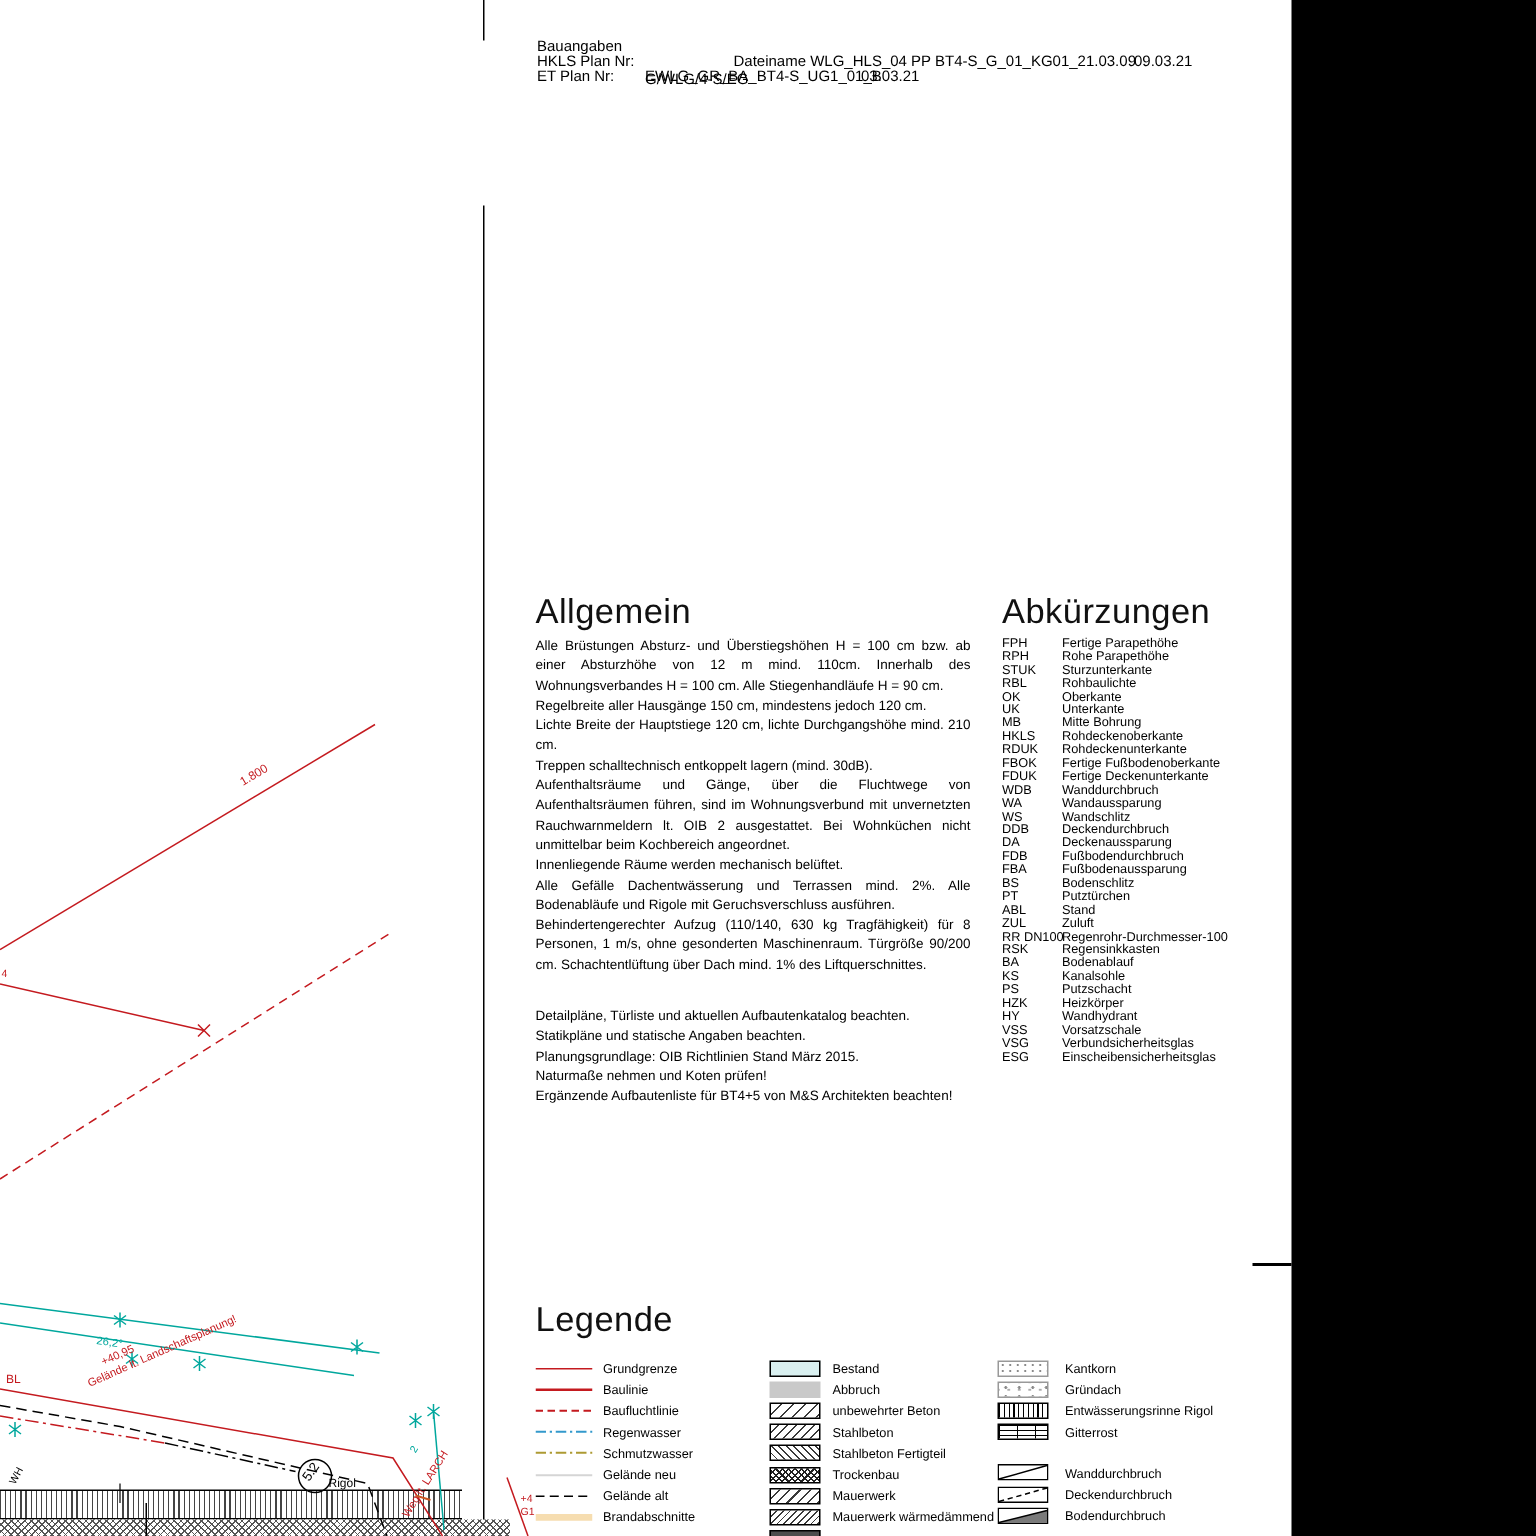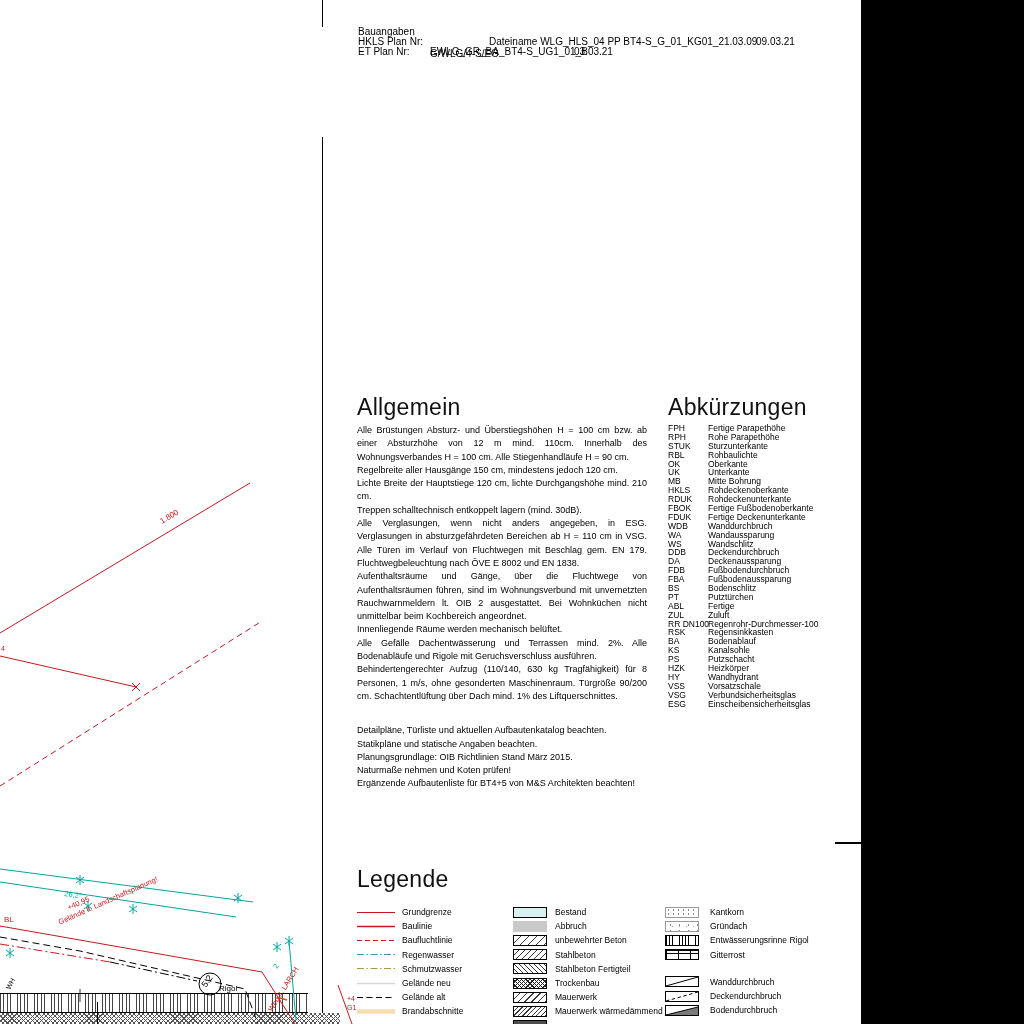--- a/index.html
+++ b/index.html
@@ -85,21 +85,20 @@
 <div class="abs hdr" style="left:358px;top:46.5px;">ET  Plan Nr:</div>
 <div class="abs hdr" style="left:430px;top:46.5px;">EWLG_GR_BA_BT4-S_UG1_01_B</div>
 <div class="abs hdr" style="left:574px;top:46.5px;">03.03.21</div>
 
 <div class="abs hd" style="left:357px;top:394px;">Allgemein</div>
 <div class="abs general-body">
   <p>Alle Brüstungen Absturz- und Überstiegshöhen H = 100 cm bzw. ab einer Absturzhöhe von 12 m mind. 110cm. Innerhalb des Wohnungsverbandes H = 100 cm. Alle Stiegenhandläufe H = 90 cm.</p>
   <p>Regelbreite aller Hausgänge 150 cm, mindestens jedoch 120 cm.</p>
   <p>Lichte Breite der Hauptstiege 120 cm, lichte Durchgangshöhe mind. 210 cm.</p>
   <p>Treppen schalltechnisch entkoppelt lagern (mind. 30dB).</p>
-  <p>Alle Verglasungen, wenn nicht anders angegeben, in ESG. Verglasungen in absturzgefährdeten Bereichen ab H = 110 cm in VSG. Alle Türen im Verlauf von Fluchtwegen mit Beschlag gem. EN 179. Fluchtwegbeleuchtung nach ÖVE E 8002 und EN 1838.</p>
   <p>Aufenthaltsräume und Gänge, über die Fluchtwege von Aufenthaltsräumen führen, sind im Wohnungsverbund mit unvernetzten Rauchwarnmeldern lt. OIB 2 ausgestattet. Bei Wohnküchen nicht unmittelbar beim Kochbereich angeordnet.</p>
   <p>Innenliegende Räume werden mechanisch belüftet.</p>
   <p>Alle Gefälle Dachentwässerung und Terrassen mind. 2%. Alle Bodenabläufe und Rigole mit Geruchsverschluss ausführen.</p>
   <p>Behindertengerechter Aufzug (110/140, 630 kg Tragfähigkeit) für 8 Personen, 1 m/s, ohne gesonderten Maschinenraum. Türgröße 90/200 cm. Schacht­entlüftung über Dach mind. 1% des Liftquerschnittes.</p>
   <div class="general-notes">
     <p>Detailpläne, Türliste und aktuellen Aufbautenkatalog beachten.</p>
     <p>Statikpläne und statische Angaben beachten.</p>
     <p>Planungsgrundlage: OIB Richtlinien Stand März 2015.</p>
     <p>Naturmaße nehmen und Koten prüfen!</p>
     <p>Ergänzende Aufbautenliste für BT4+5 von M&amp;S Architekten beachten!</p>
@@ -121,21 +120,21 @@
   <div class="ab-row"><span>FDUK</span><span class="ab-desc">Fertige Deckenunterkante</span></div>
   <div class="ab-row"><span>WDB</span><span class="ab-desc">Wanddurchbruch</span></div>
   <div class="ab-row"><span>WA</span><span class="ab-desc">Wandaussparung</span></div>
   <div class="ab-row"><span>WS</span><span class="ab-desc">Wandschlitz</span></div>
   <div class="ab-row"><span>DDB</span><span class="ab-desc">Deckendurchbruch</span></div>
   <div class="ab-row"><span>DA</span><span class="ab-desc">Deckenaussparung</span></div>
   <div class="ab-row"><span>FDB</span><span class="ab-desc">Fußbodendurchbruch</span></div>
   <div class="ab-row"><span>FBA</span><span class="ab-desc">Fußbodenaussparung</span></div>
   <div class="ab-row"><span>BS</span><span class="ab-desc">Bodenschlitz</span></div>
   <div class="ab-row"><span>PT</span><span class="ab-desc">Putztürchen</span></div>
-  <div class="ab-row"><span>ABL</span><span class="ab-desc">Fertige</span></div>
+  <div class="ab-row"><span>ABL</span><span class="ab-desc">Stand</span></div>
   <div class="ab-row"><span>ZUL</span><span class="ab-desc">Zuluft</span></div>
   <div class="ab-row"><span>RR DN100</span><span class="ab-desc">Regenrohr-Durchmesser-100</span></div>
   <div class="ab-row"><span>RSK</span><span class="ab-desc">Regensinkkasten</span></div>
   <div class="ab-row"><span>BA</span><span class="ab-desc">Bodenablauf</span></div>
   <div class="ab-row"><span>KS</span><span class="ab-desc">Kanalsohle</span></div>
   <div class="ab-row"><span>PS</span><span class="ab-desc">Putzschacht</span></div>
   <div class="ab-row"><span>HZK</span><span class="ab-desc">Heizkörper</span></div>
   <div class="ab-row"><span>HY</span><span class="ab-desc">Wandhydrant</span></div>
   <div class="ab-row"><span>VSS</span><span class="ab-desc">Vorsatzschale</span></div>
   <div class="ab-row"><span>VSG</span><span class="ab-desc">Verbundsicherheitsglas</span></div>

